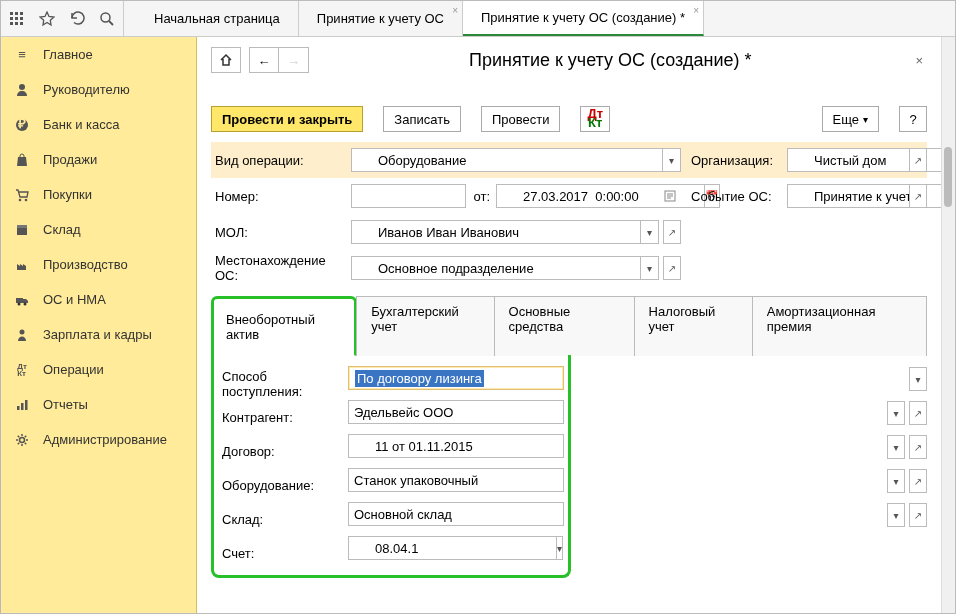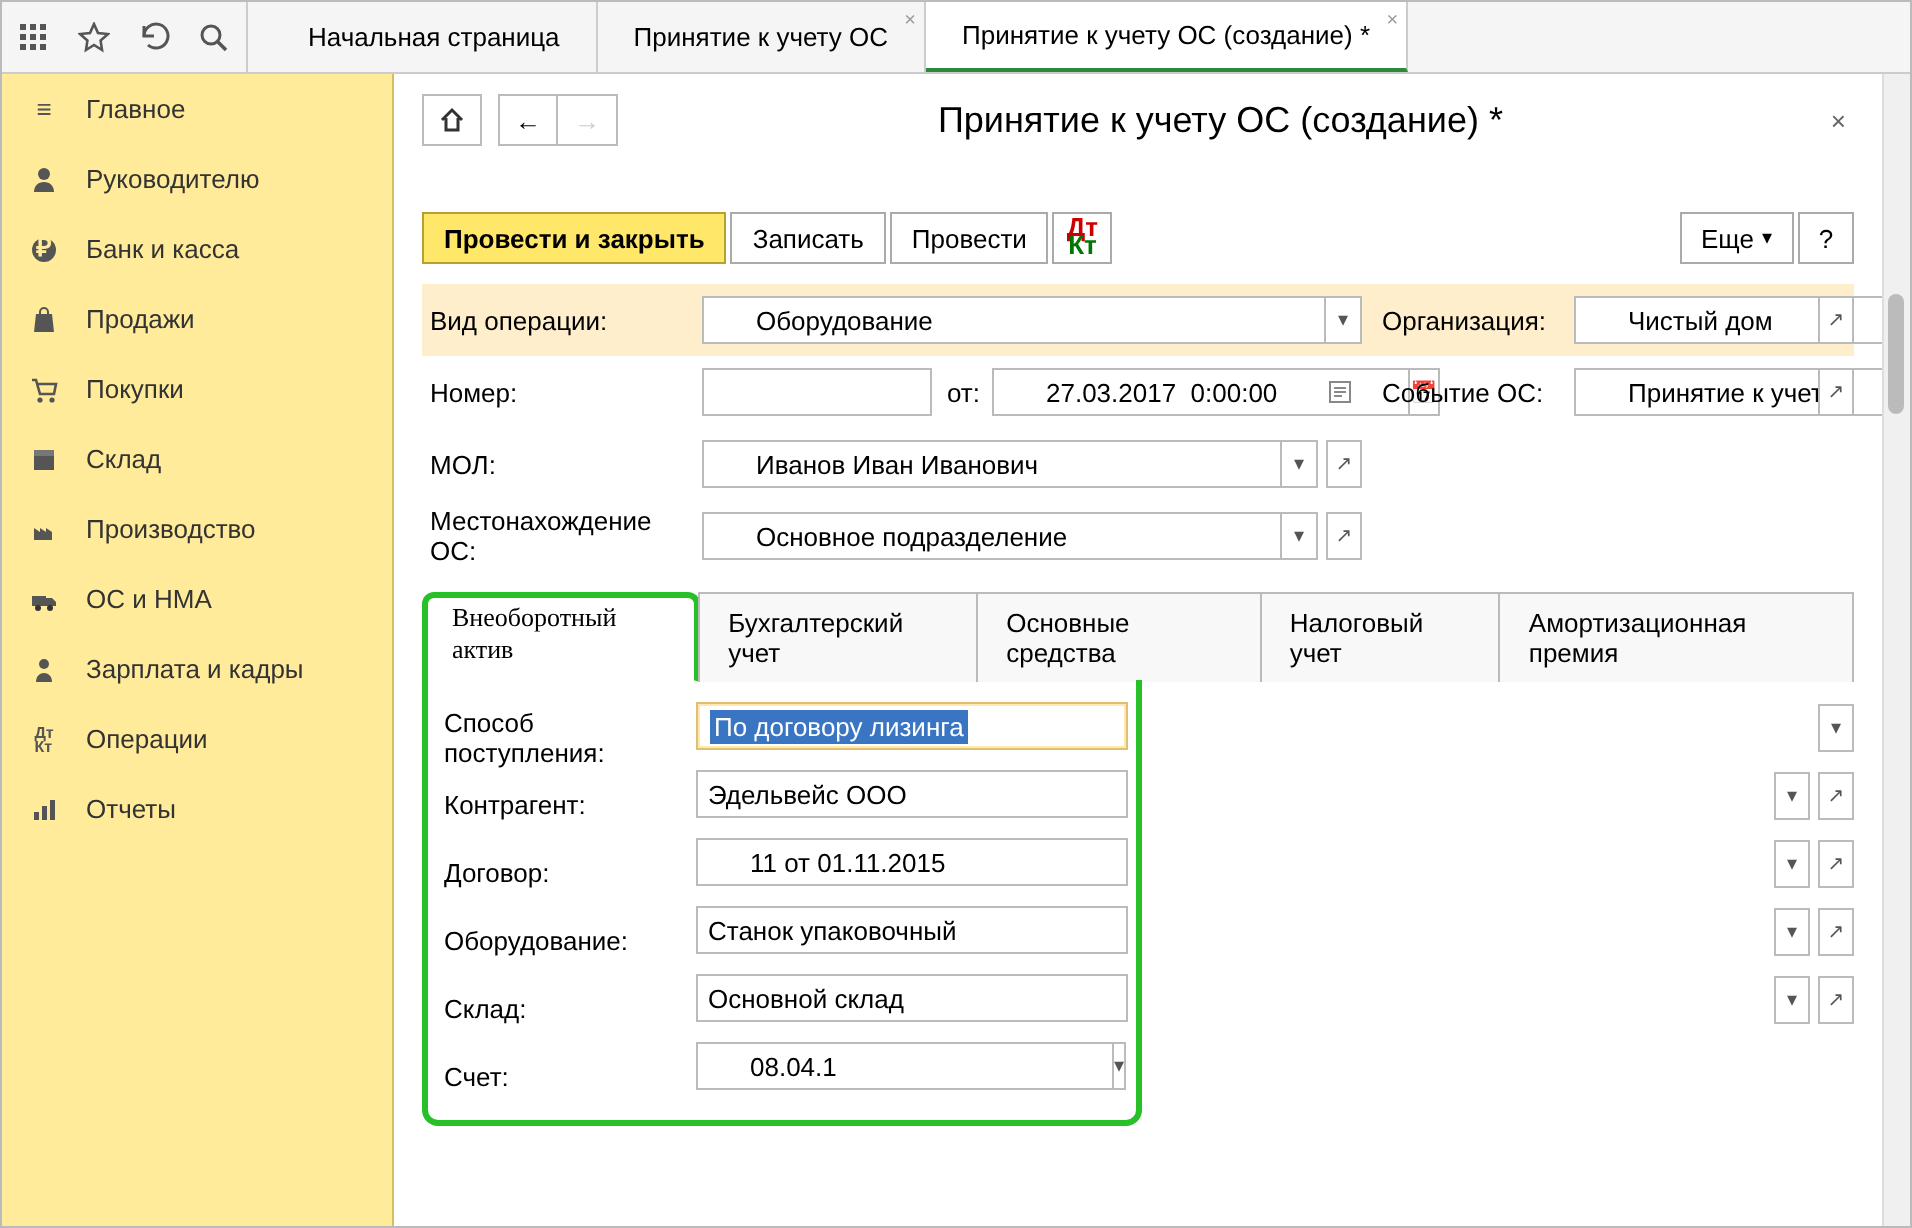--- a/index.html
+++ b/index.html
@@ -24,39 +24,39 @@
 .scroll-thumb { position: absolute; top: 110px; left: 2px; width: 8px; height: 60px; background: #bbb; border-radius: 4px; }
 
 .title-row { display: flex; align-items: center; gap: 8px; margin-bottom: 10px; }
 .nav-btn { width: 30px; height: 26px; border: 1px solid #bbb; background: #fff; display: flex; align-items: center; justify-content: center; cursor: pointer; }
 .nav-group { display: flex; }
 .nav-group .nav-btn + .nav-btn { border-left: none; }
 .nav-btn.disabled { color: #ccc; }
 .page-title { flex: 1; text-align: center; font-size: 18px; font-weight: normal; }
 .close-x { cursor: pointer; color: #666; padding: 4px; }
 
-.toolbar { display: flex; align-items: center; gap: 2px; margin-bottom: 10px; margin-top: 33px; }
+.toolbar { display: flex; align-items: center; gap: 20px; margin-bottom: 10px; margin-top: 33px; }
 .btn { height: 26px; padding: 0 10px; border: 1px solid #aaa; background: #fff; cursor: pointer; display: flex; align-items: center; }
 .btn.primary { background: #ffe76a; border-color: #b8a030; font-weight: bold; }
 .spacer { flex: 1; }
 .btn.more::after { content: "▾"; margin-left: 4px; font-size: 10px; }
 
 .form-row { display: flex; align-items: center; height: 36px; }
 .form-row.shaded { background: #ffeecc; }
 .fl { width: 140px; padding-left: 4px; }
 .fl3 { width: 106px; padding-left: 10px; }
 .inp { height: 24px; border: 1px solid #bbb; padding: 0 5px; background: #fff; }
 .inp-group { display: flex; }
 .inp-group .inp { flex: 1; padding-left: 26px; }
 .ig-btn { width: 18px; height: 24px; border: 1px solid #bbb; border-left: none; background: #fff; display: flex; align-items: center; justify-content: center; font-size: 10px; color: #555; cursor: pointer; }
 .cal-btn { width: 20px; height: 24px; border: 1px solid #bbb; border-left: none; background: #fff; display: flex; align-items: center; justify-content: center; font-size: 11px; cursor: pointer; }
 
 .tabs2 { display: flex; margin-top: 10px; border-bottom: 1px solid #bbb; }
 .tab2 { padding: 7px 14px; border: 1px solid #bbb; border-bottom: none; margin-bottom: -1px; cursor: pointer; background: #f8f8f8; }
-.tab2.active { background: #fff; border: 3px solid #28c028; border-bottom: 1px solid #fff; border-radius: 6px 6px 0 0; padding: 2px 12px; font-family: Liberation Serif, serif; }
+.tab2.active { background: #fff; border: 3px solid #28c028; border-bottom: 1px solid #fff; border-radius: 6px 6px 0 0; padding: 13px 12px; }
 .tab2 + .tab2 { margin-left: -1px; }
 
 .tab-body { border: 3px solid #28c028; border-top: none; border-radius: 0 0 8px 8px; padding: 6px 4px 10px; margin-top: -1px; }
 .tbr { display: flex; align-items: center; height: 34px; }
 .tbl { width: 130px; padding-left: 4px; margin-top: 11px; }
 .highlight-sel { background: #ffe9b0; border: 1px solid #e0c070; padding: 1px; }
 .highlight-sel .inp { border: none; height: 20px; background: #fff; }
 .sel-text { background: #3a75c4; color: #fff; padding: 1px 2px; }
 .open-ex-gap { width: 4px; }
 
@@ -202,20 +202,38 @@
     <div class="sb-item">
         <span class="sb-icon">
           <svg width="14" height="14">
             <rect x="2" y="8" width="2.5" height="4" fill="#555"></rect>
             <rect x="6" y="5" width="2.5" height="7" fill="#555"></rect>
             <rect x="10" y="2" width="2.5" height="10" fill="#555"></rect>
           </svg>
         </span>
         <span>Отчеты</span>
       </div>
+    <div class="sb-item">
+        <span class="sb-icon">
+          <svg width="14" height="14">
+            <circle cx="7" cy="7" r="2.5" fill="none" stroke="#555" stroke-width="1.5"></circle>
+            <g stroke="#555" stroke-width="1.5">
+              <line x1="7" y1="1" x2="7" y2="3"></line>
+              <line x1="7" y1="11" x2="7" y2="13"></line>
+              <line x1="1" y1="7" x2="3" y2="7"></line>
+              <line x1="11" y1="7" x2="13" y2="7"></line>
+              <line x1="2.8" y1="2.8" x2="4.2" y2="4.2"></line>
+              <line x1="9.8" y1="9.8" x2="11.2" y2="11.2"></line>
+              <line x1="2.8" y1="11.2" x2="4.2" y2="9.8"></line>
+              <line x1="9.8" y1="4.2" x2="11.2" y2="2.8"></line>
+            </g>
+          </svg>
+        </span>
+        <span>Администрирование</span>
+      </div>
   </div>
 
   <div class="content-wrap">
     <div class="content">
 
       <div class="title-row">
         <div class="nav-btn">
             <svg width="14" height="14">
               <path d="M2 7l5-5 5 5M4 6v6h6V6" fill="none" stroke="#333" stroke-width="1.5"></path>
             </svg>

